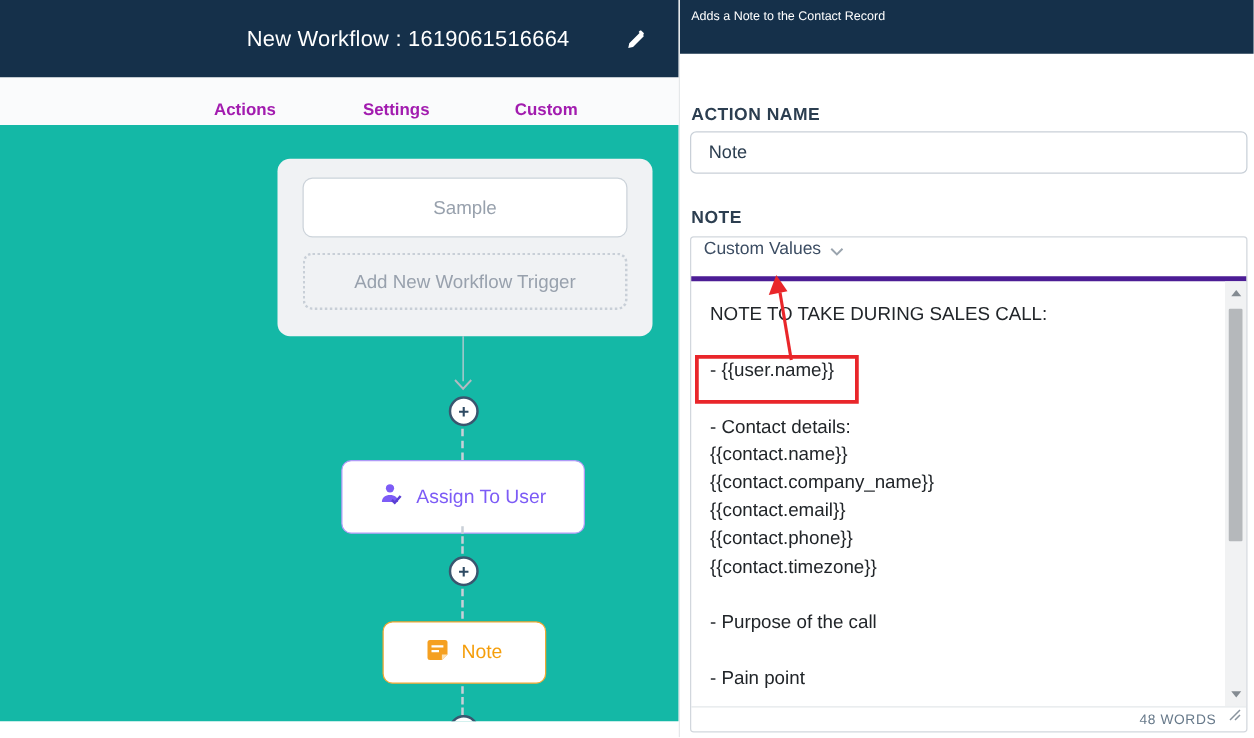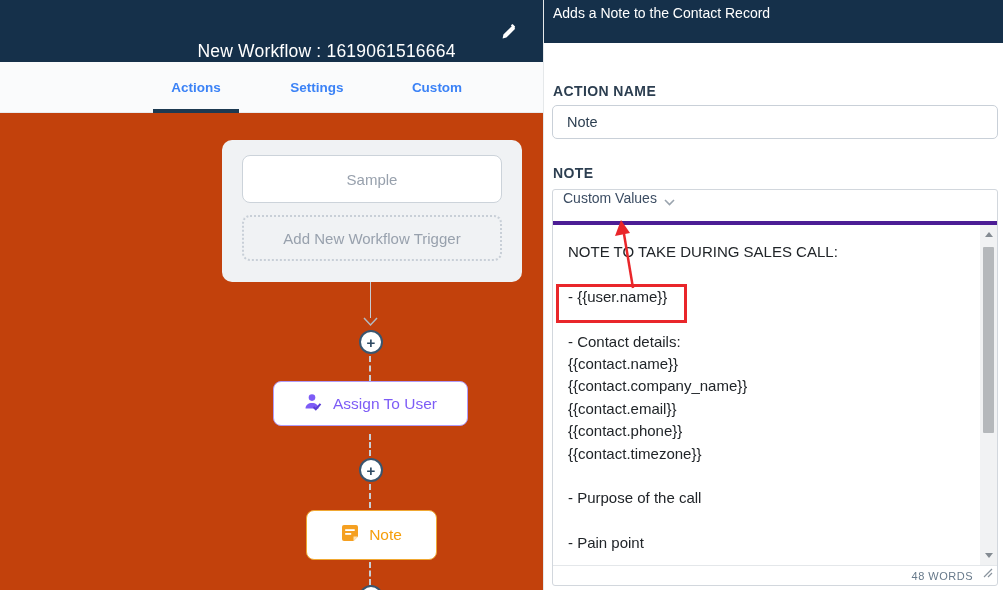--- a/index.html
+++ b/index.html
@@ -2,62 +2,62 @@
 <html><head>
 <meta charset="utf-8">
 <style>
   * { margin:0; padding:0; box-sizing:border-box; }
   body { font-family:"Liberation Sans", sans-serif; background:#fff; }
   .app { position:relative; width:1003px; height:590px; overflow:hidden; background:#fff; }
 
   
   .left { position:absolute; left:0; top:0; width:543px; height:590px; }
   .wf-header { position:absolute; left:0; top:0; width:543px; height:62px; background:#15304a;
-    display:flex; align-items:flex-end; justify-content:center; padding-left:110px; }
+    display:flex; align-items:center; justify-content:center; padding-left:110px; }
   .wf-title { color:#ffffff; font-size:17.5px; font-weight:500; letter-spacing:.2px; }
   .edit-pencil { position:absolute; right:26px; top:24px; width:16px; height:16px; cursor:pointer; }
 
   .tabs-bar { position:absolute; left:0; top:62px; width:543px; height:51px; background:#fafbfc;
     border-bottom:1px solid #e9ebee; }
   .tab { position:absolute; top:0; height:51px; width:120px; display:flex; align-items:center;
-    justify-content:center; font-size:13.5px; font-weight:600; color:#3b82f6; cursor:pointer; }
+    justify-content:center; font-size:13.5px; font-weight:600; color:#a21caf; cursor:pointer; }
   .tab-actions { left:136px; }
   .tab-settings { left:257px; }
   .tab-history { left:377px; }
   .tab-underline { position:absolute; left:17px; bottom:0; width:86px; height:4px; background:#1d3a52; }
 
-  .canvas { position:absolute; left:0; top:113px; width:543px; height:477px; background:#c2410c; overflow:hidden; }
+  .canvas { position:absolute; left:0; top:100px; width:543px; height:477px; background:#14b8a6; overflow:hidden; }
 
   .trigger-card { position:absolute; left:222px; top:27px; width:300px; height:142px;
     background:#f0f2f4; border-radius:10px; }
   .sample-btn { position:absolute; left:20px; top:15px; width:260px; height:48px; background:#ffffff;
     border:1px solid #ccd3da; border-radius:8px; display:flex; align-items:center; justify-content:center;
     color:#98a1ad; font-size:15px; cursor:pointer; }
   .add-trigger-btn { position:absolute; left:20px; top:75px; width:260px; height:46px; background:transparent;
     border:2px dotted #c8cfd7; border-radius:8px; display:flex; align-items:center; justify-content:center;
     color:#98a1ad; font-size:15px; cursor:pointer; }
 
   .vline-solid { position:absolute; left:370px; width:1px; background:#c5cbd3; }
   .vline-dash { position:absolute; left:369px; width:0; border-left:2px dashed #c9cfd7; }
   .arrowhead { position:absolute; left:363px; top:200px; }
 
   .plus-node { position:absolute; left:359px; width:24px; height:24px; border-radius:50%;
     background:#ffffff; border:2px solid #3a566f; display:flex; align-items:center; justify-content:center;
     color:#2e4a63; font-size:15px; font-weight:700; line-height:1; cursor:pointer; }
 
   .node-btn { position:absolute; background:#ffffff; border-radius:8px; display:flex; align-items:center;
     justify-content:center; gap:10px; cursor:pointer; font-size:15.5px; }
-  .assign-btn { left:273px; top:268px; width:195px; height:45px; border:1.5px solid #b09bf7; color:#7d5cf6; }
+  .assign-btn { left:273px; top:268px; width:195px; height:59px; border:1.5px solid #b09bf7; color:#7d5cf6; }
   .note-btn   { left:306px; top:397px; width:131px; height:50px; border:1.5px solid #f0a832; color:#f59e0b; }
 
   
   .panel { position:absolute; left:543px; top:0; width:460px; height:590px; background:#ffffff;
     border-left:1px solid #e5e8ea; }
   .panel-header { position:absolute; left:0; top:0; width:460px; height:43px; background:#15304a;
-    color:#ffffff; font-size:14px; padding:5px 0 0 9px; line-height:17px; }
+    color:#ffffff; font-size:10px; padding:5px 0 0 9px; line-height:17px; }
 
   .field-label { position:absolute; left:9px; font-size:14px; font-weight:700; color:#2c3e50; letter-spacing:.4px; }
   .label-action-name { top:83px; }
   .label-note { top:165px; }
 
   .action-name-input { position:absolute; left:8px; top:105px; width:446px; height:34px;
     border:1px solid #c9d0d8; border-radius:5px; font-family:"Liberation Sans",sans-serif;
     font-size:14.5px; color:#2c3e50; padding:0 14px; background:#fff; outline:none; }
 
   .editor { position:absolute; left:8px; top:189px; width:446px; height:397px;

